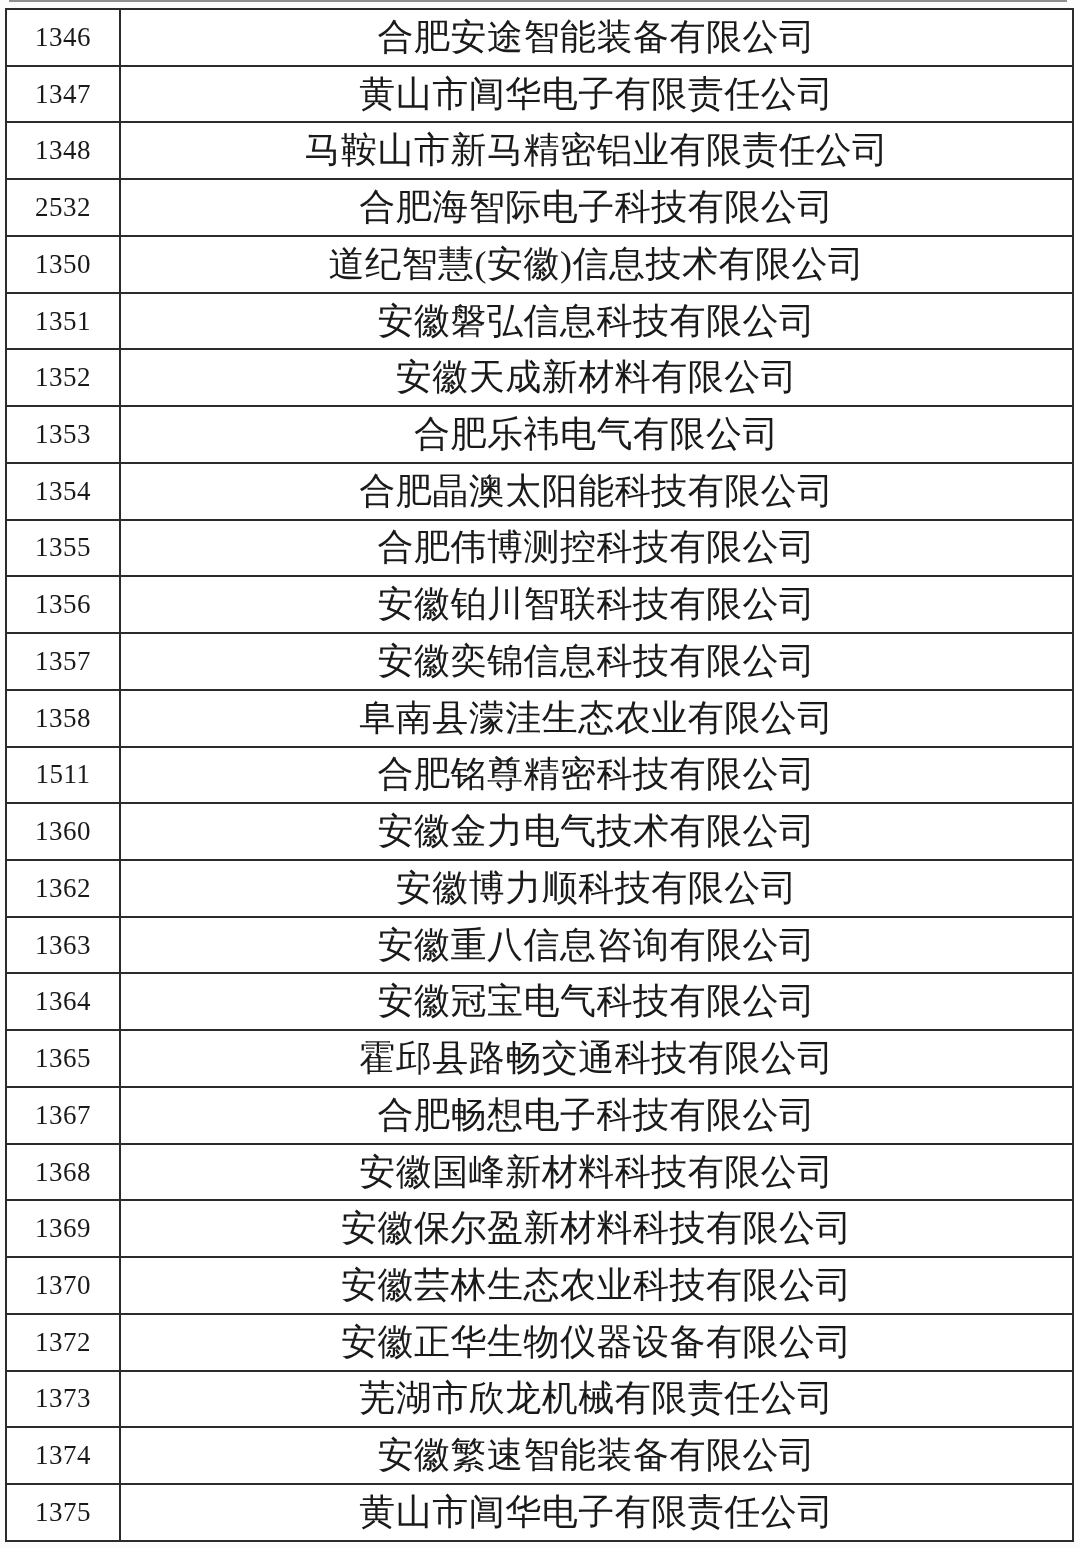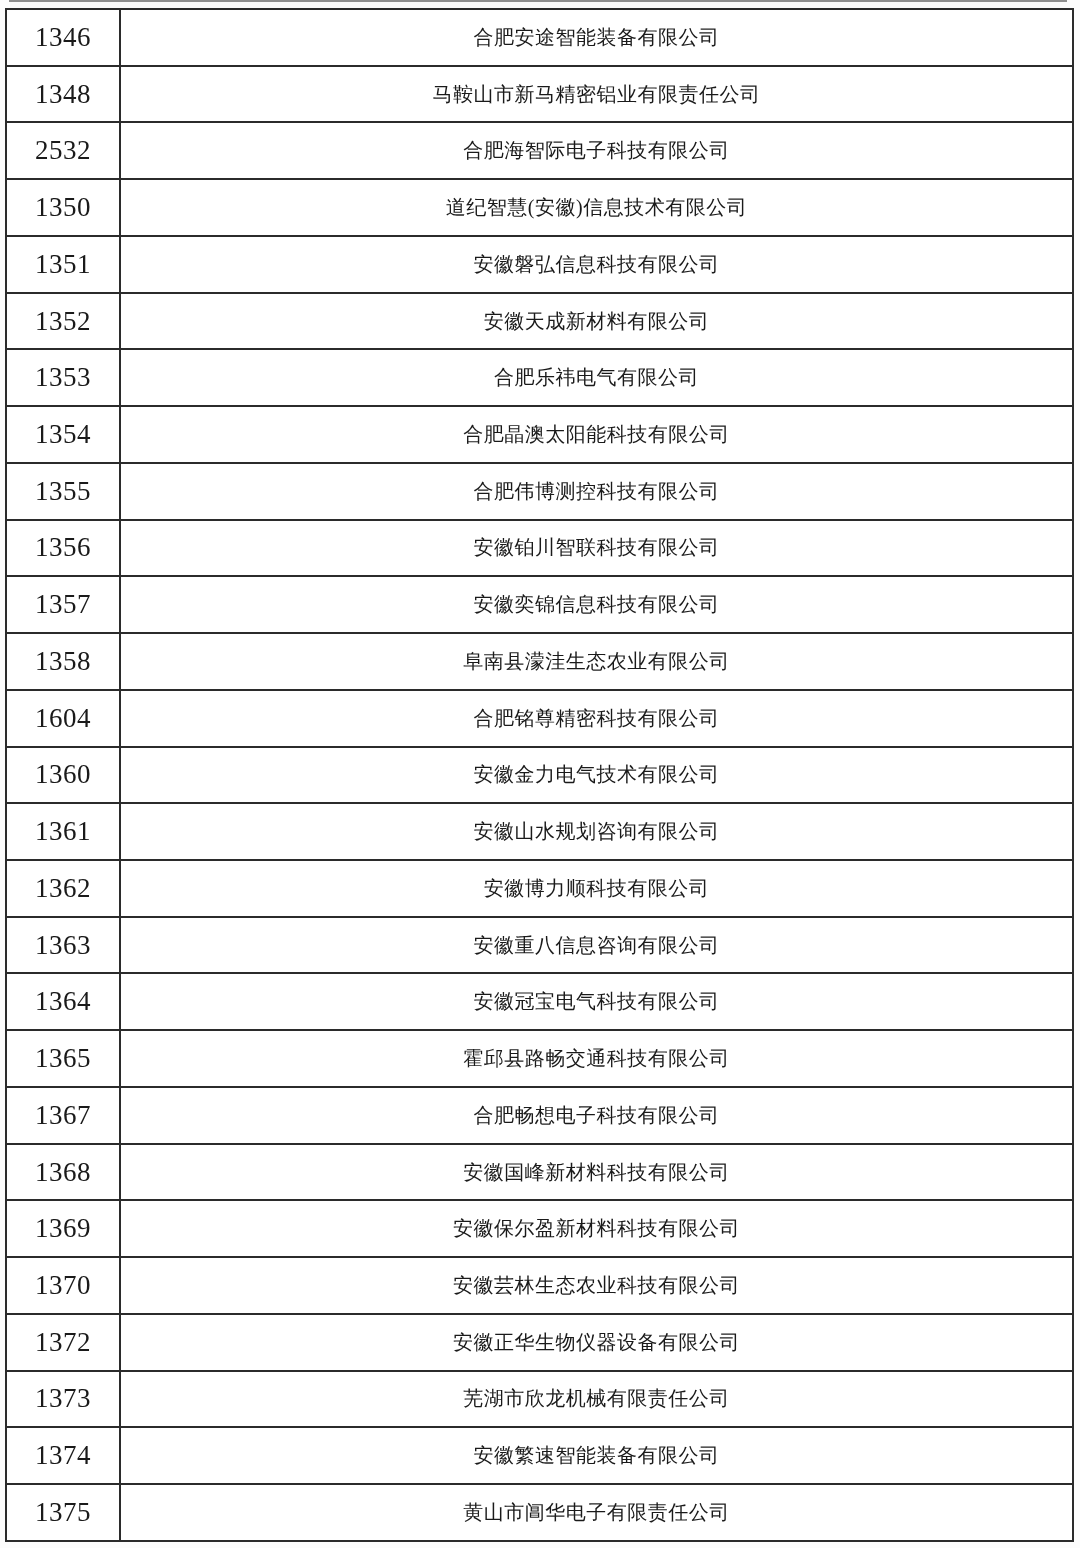--- a/index.html
+++ b/index.html
@@ -41,36 +41,40 @@
     background: #ffffff;
   }
   .cell-no {
     width: 112px;
     text-align: center;
     font-size: 27px;
     letter-spacing: 0.5px;
   }
   .cell-name {
     text-align: center;
-    font-size: 20px;
+    font-size: 36px;
     letter-spacing: 0.5px;
   }
 </style>
 </head>
 <body>
 
 <div class="page">
   <div class="top-sliver"></div>
   <table class="company-table">
     <tbody>
   <tr>
     <td class="cell-no">1346</td>
     <td class="cell-name">合肥安途智能装备有限公司</td>
   </tr>
 
+  <tr>
+    <td class="cell-no">1347</td>
+    <td class="cell-name">黄山市阊华电子有限责任公司</td>
+  </tr>
 
   <tr>
     <td class="cell-no">1348</td>
     <td class="cell-name">马鞍山市新马精密铝业有限责任公司</td>
   </tr>
 
   <tr>
     <td class="cell-no">2532</td>
     <td class="cell-name">合肥海智际电子科技有限公司</td>
   </tr>
@@ -114,33 +118,29 @@
     <td class="cell-no">1357</td>
     <td class="cell-name">安徽奕锦信息科技有限公司</td>
   </tr>
 
   <tr>
     <td class="cell-no">1358</td>
     <td class="cell-name">阜南县濛洼生态农业有限公司</td>
   </tr>
 
   <tr>
-    <td class="cell-no">1604</td>
+    <td class="cell-no">1511</td>
     <td class="cell-name">合肥铭尊精密科技有限公司</td>
   </tr>
 
   <tr>
     <td class="cell-no">1360</td>
     <td class="cell-name">安徽金力电气技术有限公司</td>
   </tr>
 
-  <tr>
-    <td class="cell-no">1361</td>
-    <td class="cell-name">安徽山水规划咨询有限公司</td>
-  </tr>
 
   <tr>
     <td class="cell-no">1362</td>
     <td class="cell-name">安徽博力顺科技有限公司</td>
   </tr>
 
   <tr>
     <td class="cell-no">1363</td>
     <td class="cell-name">安徽重八信息咨询有限公司</td>
   </tr>

